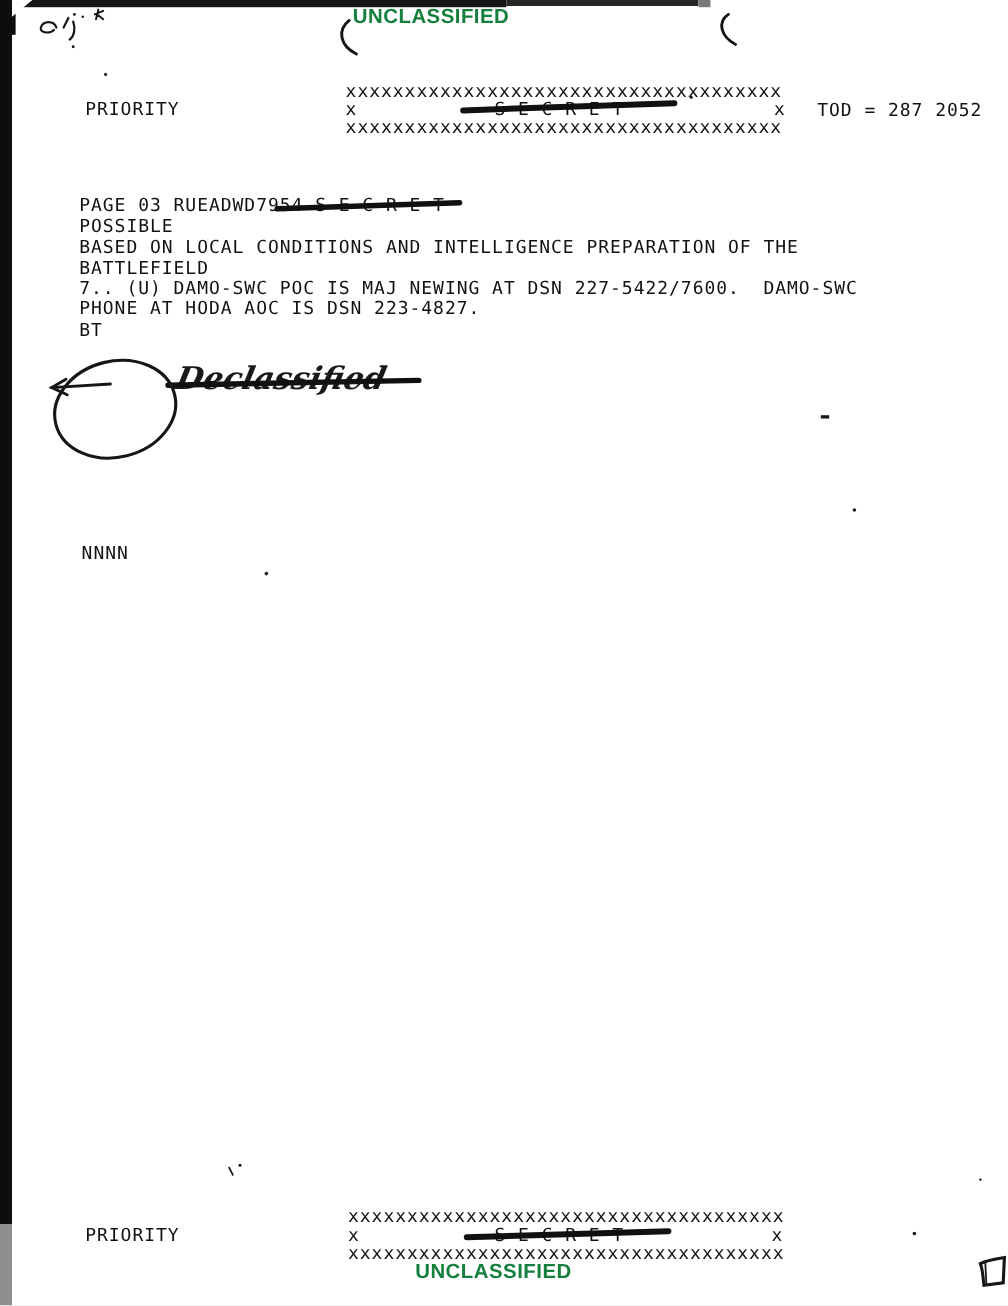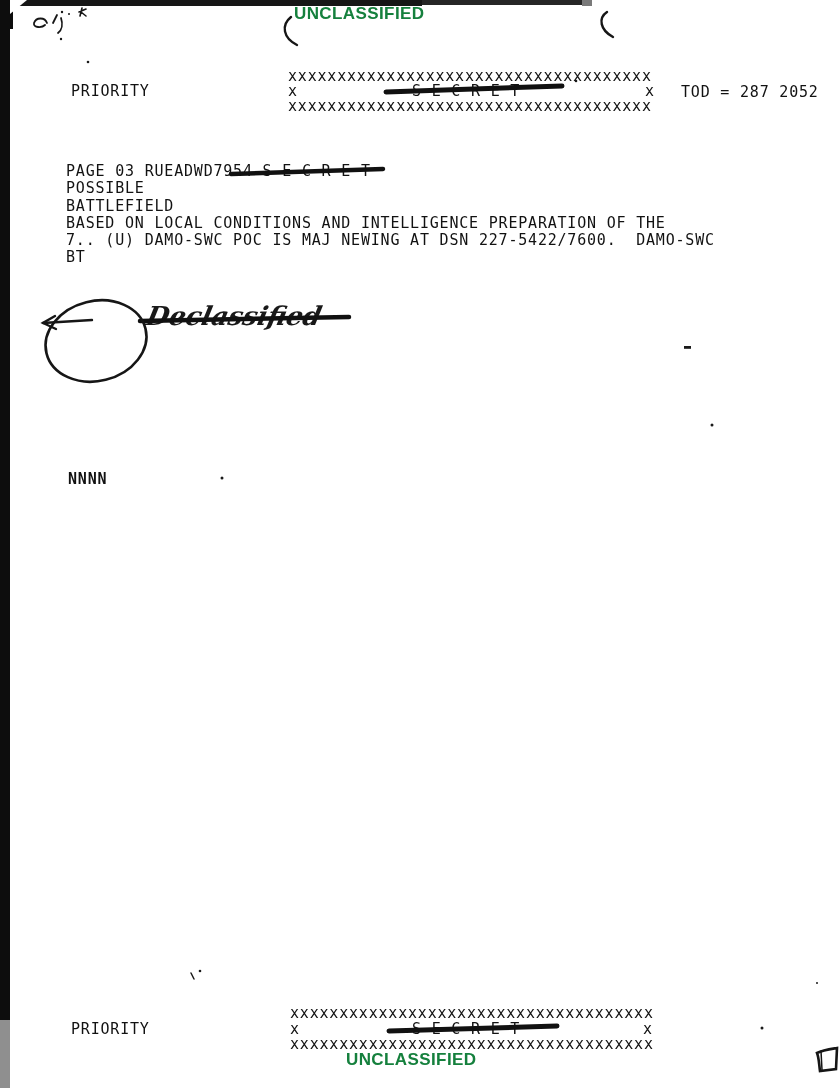--- a/index.html
+++ b/index.html
@@ -54,29 +54,30 @@
   <div class="mono" style="left:288px; top:69px;">xxxxxxxxxxxxxxxxxxxxxxxxxxxxxxxxxxxxx</div>
   <div class="mono" style="left:288px; top:84px;">x</div>
   <div class="mono" style="left:412px; top:84px;">S E C R E T</div>
   <div class="mono" style="left:645px; top:84px;">x</div>
   <div class="mono" style="left:288px; top:99px;">xxxxxxxxxxxxxxxxxxxxxxxxxxxxxxxxxxxxx</div>
   <div class="mono" style="left:681px; top:85px;text-align:right;">TOD = 287 2052</div>
 
   <div class="bodyblock">
     <div class="bline">PAGE 03 RUEADWD7954 S E C R E T</div>
     <div class="bline">POSSIBLE</div>
+    <div class="bline">BASED ON LOCAL CONDITIONS AND INTELLIGENCE PREPARATION OF THE</div>
     <div class="bline">BATTLEFIELD</div>
-    <div class="bline">BASED ON LOCAL CONDITIONS AND INTELLIGENCE PREPARATION OF THE</div>
     <div class="bline">7.. (U) DAMO-SWC POC IS MAJ NEWING AT DSN 227-5422/7600.  DAMO-SWC</div>
+    <div class="bline">PHONE AT HODA AOC IS DSN 223-4827.</div>
     <div class="bline">BT</div>
   </div>
 
   <div class="scrawl">Declassified</div>
 
-  <div class="mono" style="left:68px; top:472px;font-weight:bold;">NNNN</div>
+  <div class="mono" style="left:68px; top:454px;">NNNN</div>
 
   <div class="mono" style="left:71px; top:1022px;">PRIORITY</div>
   <div class="mono" style="left:290px; top:1006px;">xxxxxxxxxxxxxxxxxxxxxxxxxxxxxxxxxxxxx</div>
   <div class="mono" style="left:290px; top:1022px;">x</div>
   <div class="mono" style="left:412px; top:1022px;">S E C R E T</div>
   <div class="mono" style="left:643px; top:1022px;">x</div>
   <div class="mono" style="left:290px; top:1037px;">xxxxxxxxxxxxxxxxxxxxxxxxxxxxxxxxxxxxx</div>
 
   <svg class="overlay" viewBox="0 0 840 1088" xmlns="http://www.w3.org/2000/svg">
 

